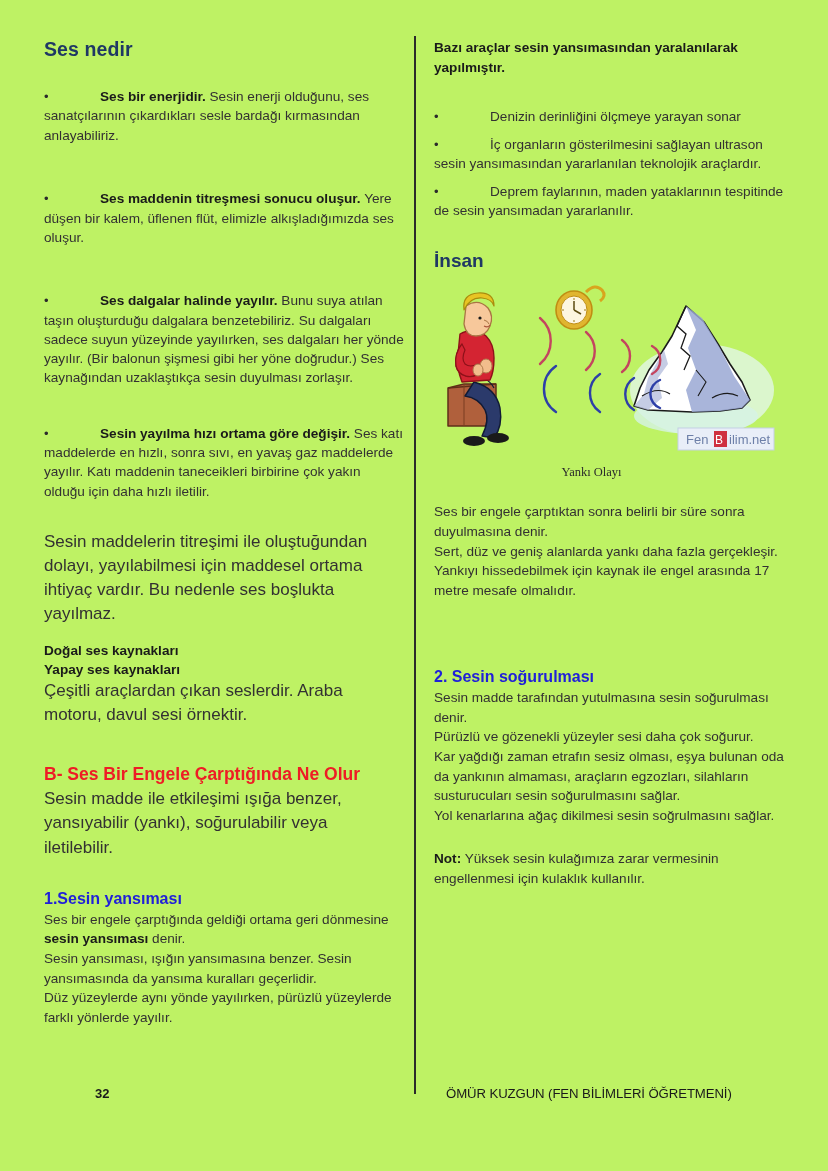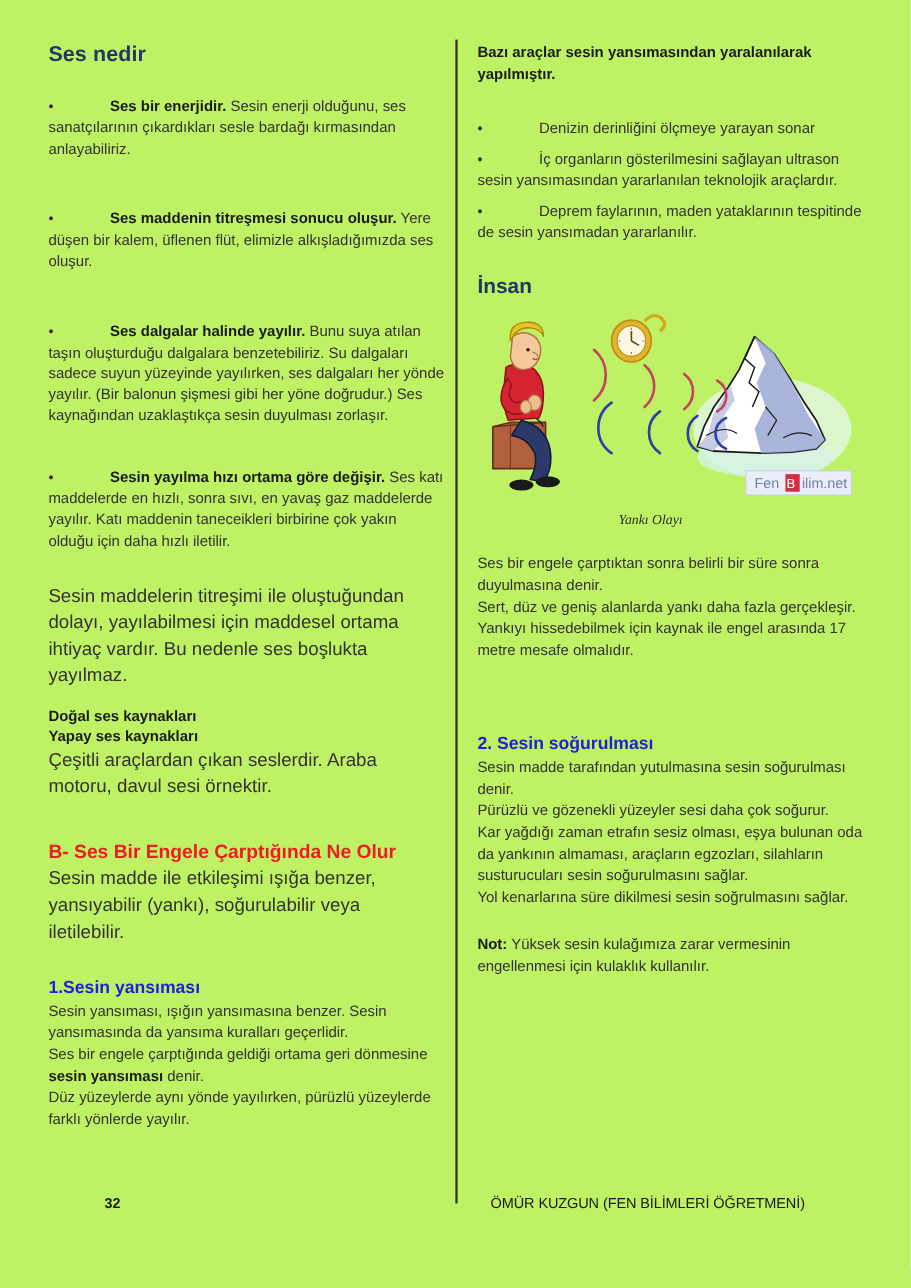--- a/index.html
+++ b/index.html
@@ -119,21 +119,20 @@
     width: 100%;
   }
   .figure svg { display: block; }
   .fig-caption {
     font-family: "Liberation Serif", serif;
     font-size: 12.5px;
     color: #2b2b2b;
     text-align: center;
     margin-top: 2px;
     padding-right: 40px;
-    font-style: italic;
   }
 
   
   .footer-page {
     position: absolute;
     left: 95px;
     top: 1086px;
     font-size: 13px;
     font-weight: bold;
     color: #1a1a1a;
@@ -186,22 +185,22 @@
     <p class="body">Çeşitli araçlardan çıkan seslerdir. Araba motoru, davul sesi örnektir.</p>
 
     <div class="spacer-lg"></div>
 
     <h2 class="red-head tight">B- Ses Bir Engele Çarptığında Ne Olur</h2>
     <p class="body">Sesin madde ile etkileşimi ışığa benzer, yansıyabilir (yankı), soğurulabilir veya iletilebilir.</p>
 
     <div class="spacer-md"></div>
 
     <h3 class="blue-head">1.Sesin yansıması</h3>
+    <p class="lines" style="margin-bottom:0"><span>Ses bir engele çarptığında geldiği ortama geri dönmesine  </span><b>sesin yansıması</b><span> denir.</span></p>
     <p class="lines" style="margin-bottom:0">Sesin yansıması, ışığın yansımasına benzer. Sesin yansımasında da yansıma kuralları geçerlidir.</p>
-    <p class="lines" style="margin-bottom:0"><span>Ses bir engele çarptığında geldiği ortama geri dönmesine  </span><b>sesin yansıması</b><span> denir.</span></p>
     <p class="lines">Düz yüzeylerde aynı yönde yayılırken, pürüzlü yüzeylerde farklı yönlerde yayılır.</p>
 
   </div>
 
   <div class="col col-right">
 
     <p class="sub-bold" style="line-height:1.45;">Bazı araçlar sesin yansımasından yaralanılarak yapılmıştır.</p>
 
     <div class="spacer-xl"></div>
 
@@ -311,21 +310,21 @@
     <p class="lines" style="margin-bottom:0">Sert, düz ve geniş alanlarda yankı daha fazla gerçekleşir.</p>
     <p class="lines">Yankıyı hissedebilmek için kaynak ile engel arasında 17 metre mesafe olmalıdır.</p>
 
     <div class="spacer-xl"></div>
     <div class="spacer-lg"></div>
 
     <h3 class="blue-head">2. Sesin soğurulması</h3>
     <p class="lines" style="margin-bottom:0">Sesin madde tarafından yutulmasına sesin soğurulması denir.</p>
     <p class="lines" style="margin-bottom:0">Pürüzlü ve gözenekli yüzeyler sesi daha çok soğurur.</p>
     <p class="lines" style="margin-bottom:0">Kar yağdığı zaman etrafın sesiz olması, eşya bulunan oda da yankının almaması, araçların egzozları, silahların susturucuları sesin soğurulmasını sağlar.</p>
-    <p class="lines">Yol kenarlarına süre dikilmesi sesin soğrulmasını sağlar.</p>
+    <p class="lines">Yol kenarlarına ağaç dikilmesi sesin soğrulmasını sağlar.</p>
 
     <div class="spacer-sm"></div>
 
     <p class="lines"><b>Not:</b><span> Yüksek sesin kulağımıza zarar vermesinin engellenmesi için kulaklık kullanılır.</span></p>
 
   </div>
 
   <div class="footer-page">32</div>
   <div class="footer-author">ÖMÜR KUZGUN (FEN BİLİMLERİ ÖĞRETMENİ)</div>
 

